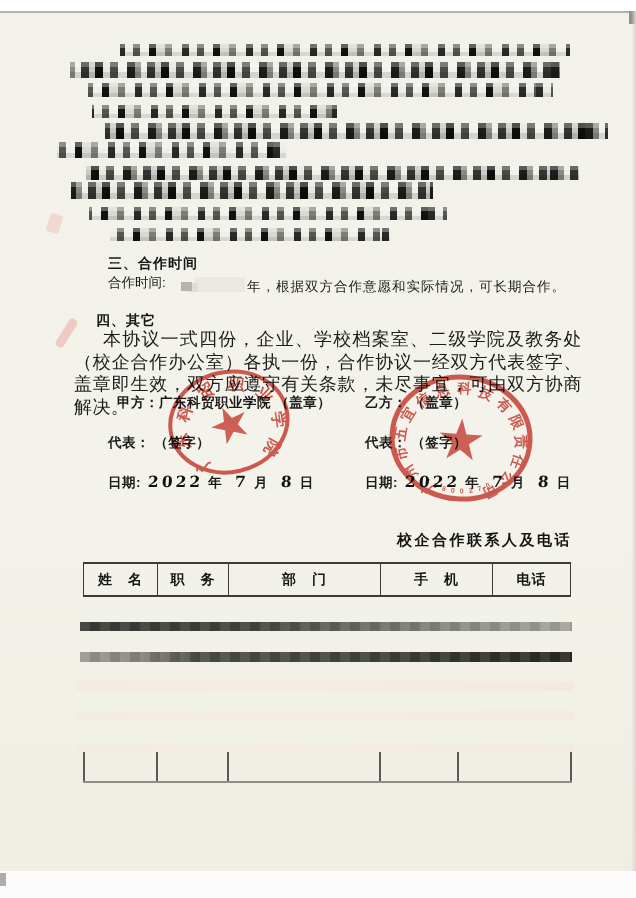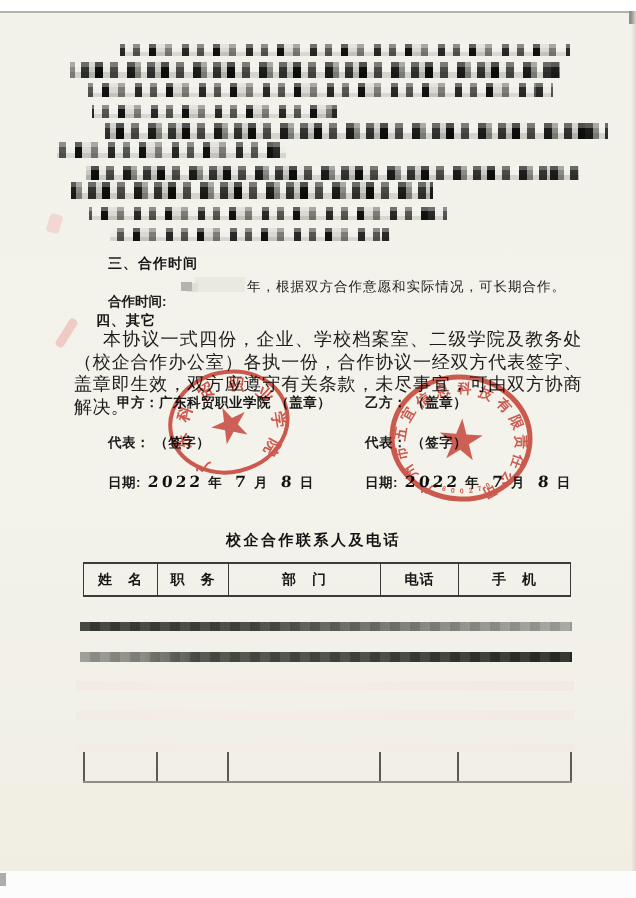--- a/index.html
+++ b/index.html
@@ -46,21 +46,21 @@
   .date-line{display:flex;align-items:baseline;}
   .date-line span{display:inline-block;}
   .hand{font-family:"DejaVu Serif","Liberation Serif",serif;font-size:15.5px;font-weight:bold;letter-spacing:3px;color:#111;margin:0 5px 0 7px;transform:skewX(-4deg);}
   .unit{margin-right:6px;}
 
   .stamp{position:absolute;mix-blend-mode:multiply;opacity:.86;}
   .stamp text{fill:#cf4338;font-weight:bold;font-family:"Liberation Sans","DejaVu Sans",sans-serif;text-anchor:middle;}
   .stamp .stamp-star{opacity:.95;}
 
   
-  .tbl-title{position:absolute;left:69px;top:520px;width:489px;text-align:center;font-weight:bold;font-size:15px;letter-spacing:2.5px;color:#141414;}
+  .tbl-title{position:absolute;left:83px;top:520px;width:489px;text-align:right;font-weight:bold;font-size:15px;letter-spacing:2.5px;color:#141414;}
   .tbl-header{
     position:absolute;left:83px;top:551px;width:486px;height:31px;display:flex;
     border-top:2.5px solid #3c3b37;border-bottom:2px solid #3c3b37;
     border-left:1.5px solid #3c3b37;border-right:1.5px solid #3c3b37;
   }
   .tbl-header .cell{
     display:flex;align-items:center;justify-content:center;
     font-weight:bold;font-size:14px;letter-spacing:1px;color:#161616;
     border-left:1.5px solid #3c3b37;box-sizing:border-box;
   }
@@ -98,21 +98,21 @@
     <div class="mosaic mosaic-a" style="left:92px;top:94px;width:245px;height:13px;background-position-x:0,-5px;"></div>
     <div class="mosaic mosaic-b" style="left:105px;top:112px;width:503px;height:16px;background-position-x:0,-23px;"></div>
     <div class="mosaic mosaic-a" style="left:57px;top:131px;width:229px;height:16px;background-position-x:0,-13px;"></div>
     <div class="mosaic mosaic-b" style="left:86px;top:155px;width:493px;height:14px;background-position-x:0,-29px;"></div>
     <div class="mosaic mosaic-b" style="left:71px;top:171px;width:362px;height:17px;background-position-x:0,-3px;"></div>
     <div class="mosaic mosaic-a" style="left:89px;top:196px;width:358px;height:13px;background-position-x:0,-19px;"></div>
     <div class="mosaic mosaic-a" style="left:110px;top:217px;width:280px;height:13px;background-position-x:0,-8px;"></div>
   </div>
 
   <div class="heading" style="left:108px;top:244px;">三、合作时间</div>
-  <span class="bodyline" style="left:108px;top:282px;font-weight:bold;">合作时间:</span>
+  <span class="bodyline" style="left:108px;top:263px;">合作时间:</span>
   <div class="abs redact-sm"></div>
   <div class="abs redact-band"></div>
   <span class="bodyline" style="left:247px;top:267px;letter-spacing:1px;">年，根据双方合作意愿和实际情况，可长期合作。</span>
 
   <div class="heading" style="left:96px;top:301px;">四、其它</div>
   <div class="para">本协议一式四份，企业、学校档案室、二级学院及教务处（校企合作办公室）各执一份，合作协议一经双方代表签字、盖章即生效，双方应遵守有关条款，未尽事宜，可由双方协商解决。</div>
 
   <div class="sig-line" style="left:117px;top:383px;">甲方：广东科贸职业学院 （盖章）</div>
   <div class="sig-line" style="left:108px;top:423px;">代表： （签字）</div>
   <div class="sig-line date-line" style="left:108px;top:461px;">
@@ -180,22 +180,22 @@
         <text x="95.91765298020698" y="116.2882392291316" font-size="7" transform="rotate(337.1428571428571 95.91765298020698 116.2882392291316)">7</text>
         <text x="104.26523658975908" y="112.39654909629057" font-size="7" transform="rotate(328 104.26523658975908 112.39654909629057)">0</text>
       </g>
   </svg>
 
   <div class="tbl-title">校企合作联系人及电话</div>
   <div class="tbl-header">
     <div class="cell" style="width:73px;">姓　名</div>
     <div class="cell" style="width:71px;">职　务</div>
     <div class="cell" style="width:152px;">部　门</div>
+    <div class="cell" style="flex:1;">手　机</div>
     <div class="cell" style="width:78px;">电话</div>
-    <div class="cell" style="flex:1;">手　机</div>
   </div>
 
   <div class="abs bar1"></div>
   <div class="abs bar2"></div>
   <div class="pinkrow" style="top:670px;height:10px;opacity:.8;"></div>
   <div class="pinkrow" style="top:700px;height:9px;opacity:.7;"></div>
   <div class="pinkrow" style="top:733px;height:8px;opacity:.6;"></div>
 
   <div>
     <div class="vline" style="left:83px;top:741px;height:30px;"></div>

